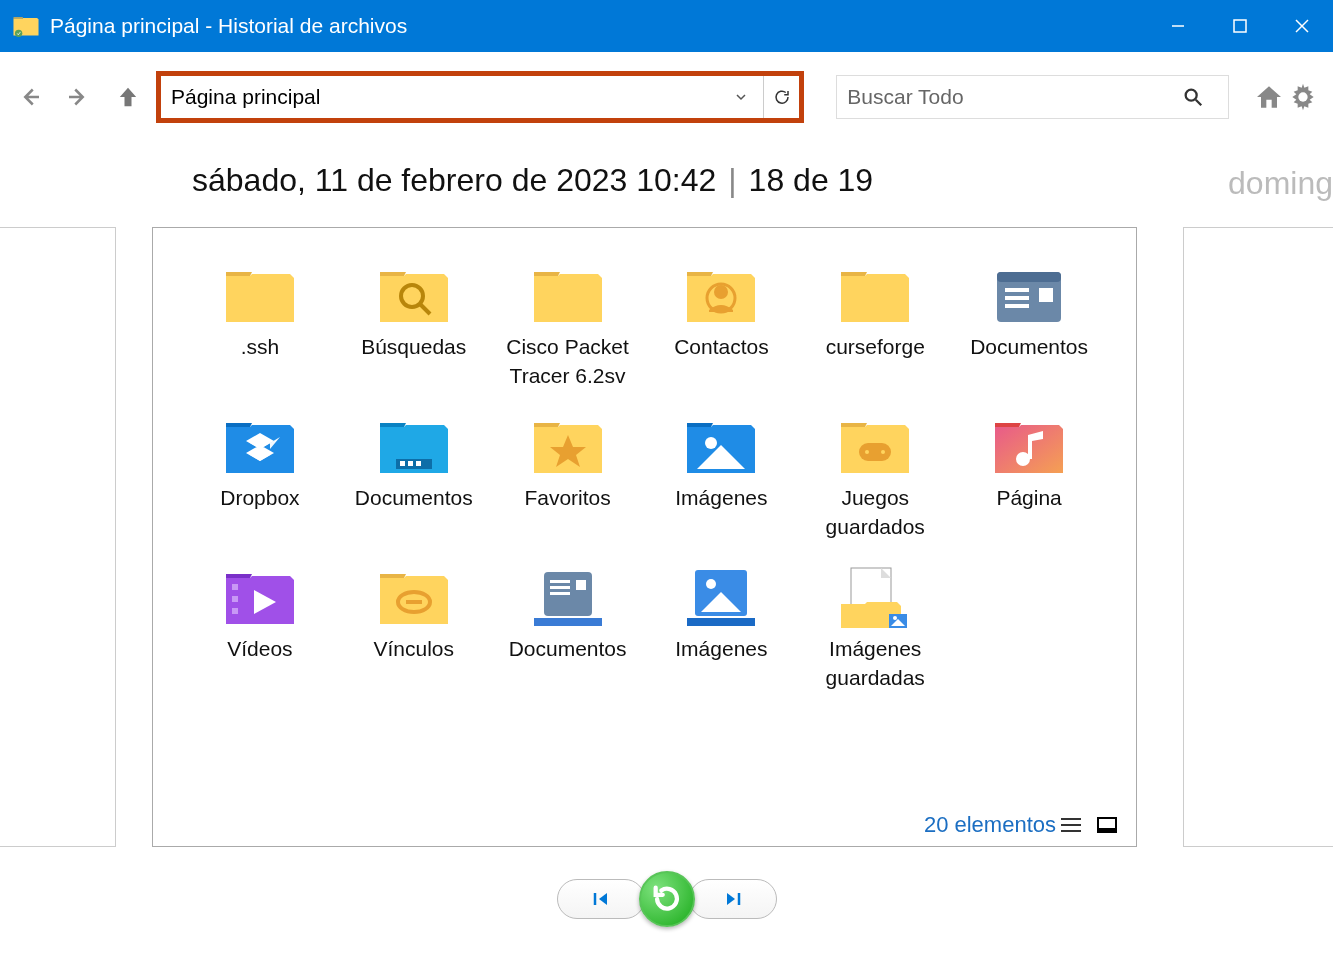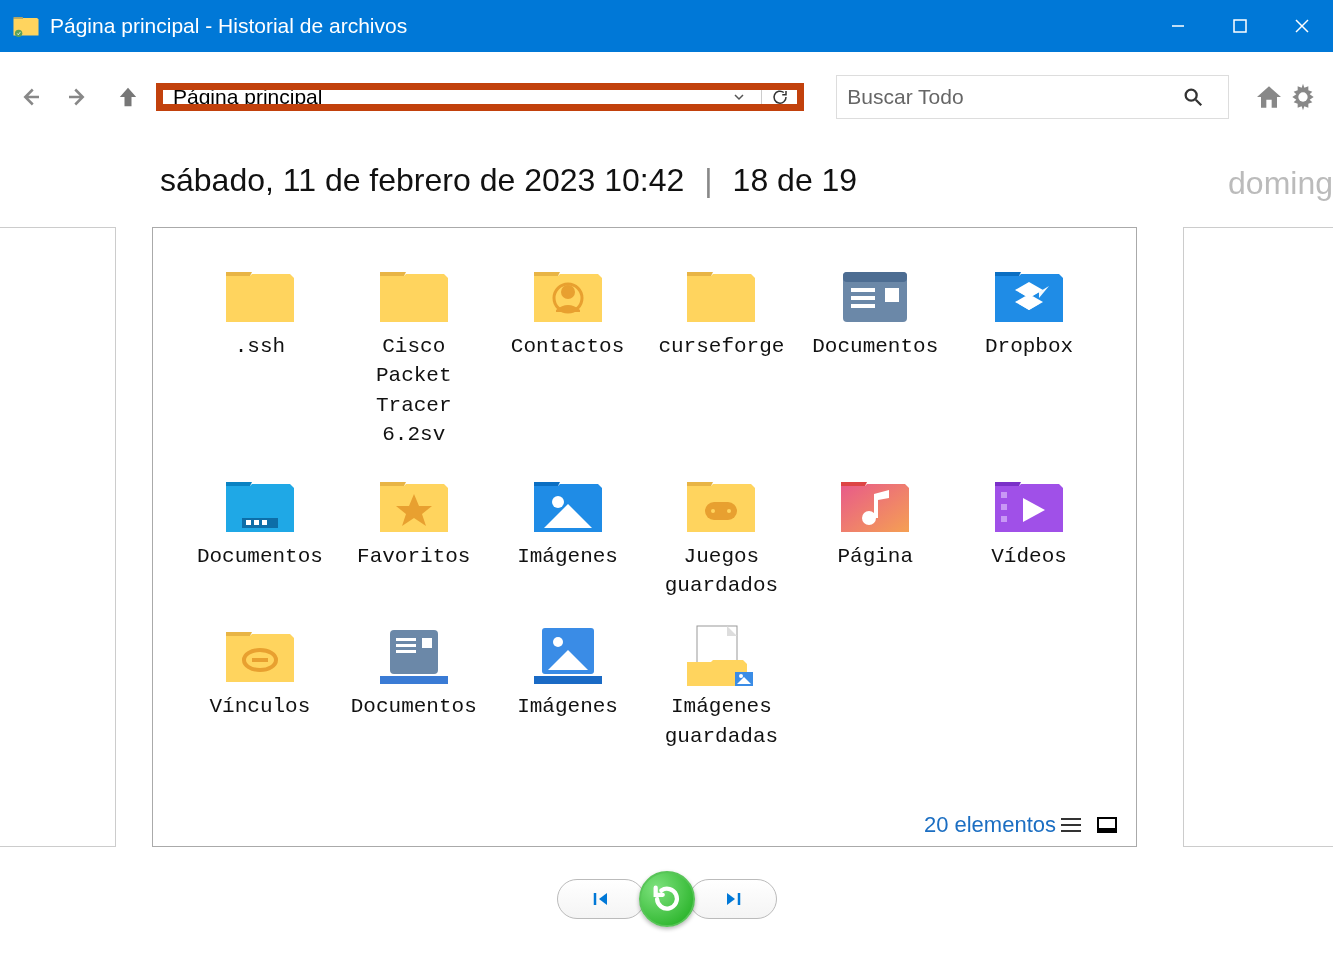--- a/index.html
+++ b/index.html
@@ -11,49 +11,49 @@
 .titlebar-icon { width: 28px; height: 28px; }
 .titlebar-text { color: #fff; font-size: 21px; font-weight: 400; }
 .titlebar-controls { display: flex; align-items: center; height: 100%; }
 .titlebar-btn { width: 62px; height: 56px; display: flex; align-items: center; justify-content: center; color: #fff; cursor: pointer; }
 
 
 .toolbar { height: 90px; display: flex; align-items: center; padding: 0 14px; gap: 14px; }
 .nav-arrows { display: flex; align-items: center; gap: 20px; }
 .nav-arrow { color: #888; font-size: 30px; cursor: pointer; }
 .nav-up { color: #666; }
-.address-wrap { display: flex; align-items: center; border: 7px solid #c2410c; height: 28px; width: 652px; }
+.address-wrap { display: flex; align-items: center; border: 5px solid #c2410c; height: 52px; width: 652px; }
 .address-input { flex: 1; border: none; padding: 0 10px; font-size: 21px; height: 100%; outline: none; }
 .address-drop { width: 28px; text-align: center; color: #555; font-size: 14px; cursor: pointer; }
 .address-refresh { width: 36px; text-align: center; color: #333; border-left: 1px solid #ccc; height: 100%; display: flex; align-items: center; justify-content: center; font-size: 18px; cursor: pointer; }
 .search-wrap { display: flex; align-items: center; border: 1px solid #ddd; height: 44px; width: 395px; margin-left: 18px; }
 .search-input { flex: 1; border: none; padding: 0 10px; font-size: 21px; color: #666; height: 100%; outline: none; }
 .search-input::placeholder { color: #666; }
 .search-btn { width: 46px; text-align: center; color: #333; font-size: 20px; cursor: pointer; }
 .home-gear { display: flex; align-items: center; gap: 2px; margin-left: 10px; }
 .tool-icon { color: #888; cursor: pointer; }
 
 
-.date-header { display: flex; align-items: baseline; padding: 20px 0 28px 160px; font-size: 32px; color: #111; gap: 20px; }
+.date-header { display: flex; align-items: baseline; padding: 20px 0 28px 160px; font-size: 32px; color: #111; gap: 12px; margin-left: 32px; }
 .date-sep { color: #888; font-weight: 300; }
 .date-next { position: absolute; right: 0; top: 165px; color: #bbb; font-size: 32px; }
 
 
 .panels { display: flex; gap: 36px; padding: 0 0 0 0; position: relative; height: 630px; }
 .side-panel { width: 116px; border: 1px solid #ccc; border-left: none; height: 620px; margin-top: 0; }
 .side-panel.right { border: 1px solid #ccc; border-right: none; width: 150px; margin-left: auto; }
 .main-panel { width: 985px; border: 1px solid #aaa; height: 620px; position: relative; display: flex; flex-direction: column; }
 
 
 .file-scroll { flex: 1; overflow-y: auto; padding: 28px 30px 0 30px; }
 .file-scroll::-webkit-scrollbar { width: 20px; }
 .file-scroll::-webkit-scrollbar-track { background: #f0f0f0; }
 .file-scroll::-webkit-scrollbar-thumb { background: #a8a8a8; }
 .file-grid { display: grid; grid-template-columns: repeat(6, 1fr); gap: 12px 0; }
-.file-item { display: flex; flex-direction: column; align-items: center; text-align: center; cursor: pointer; padding: 4px; font-family: Liberation Mono, monospace; }
+.file-item { display: flex; flex-direction: column; align-items: center; text-align: center; cursor: pointer; padding: 4px; }
 .file-icon { width: 78px; height: 72px; display: flex; align-items: center; justify-content: center; }
 .file-label { font-size: 21px; color: #111; line-height: 1.4; max-width: 140px; }
 
 
 .status-bar { height: 42px; border-top: none; display: flex; align-items: center; justify-content: flex-end; padding: 0 14px 0 20px; }
 .status-text { color: #1b6ec2; font-size: 22px; }
 .view-btns { display: flex; gap: 6px; }
 .view-btn { width: 30px; height: 26px; display: flex; align-items: center; justify-content: center; cursor: pointer; }
 .view-btn.active { color: #000; }
 
@@ -277,20 +277,28 @@
   <div class="main-panel">
     <div class="file-scroll">
       <div class="file-grid" id="file-grid">
           <div class="file-item">
             <div class="file-icon">
               <svg width="78" height="68" viewBox="0 0 76 68">
                 <use href="#ico-folder"></use>
               </svg>
             </div>
             <div class="file-label">.ssh</div>
+          </div>
+          <div class="file-item">
+            <div class="file-icon">
+              <svg width="78" height="68" viewBox="0 0 76 68">
+                <use href="#ico-folder-search"></use>
+              </svg>
+            </div>
+            <div class="file-label">Búsquedas</div>
           </div>
           <div class="file-item">
             <div class="file-icon">
               <svg width="78" height="68" viewBox="0 0 76 68">
                 <use href="#ico-folder"></use>
               </svg>
             </div>
             <div class="file-label">Cisco Packet Tracer 6.2sv</div>
           </div>
           <div class="file-item">

